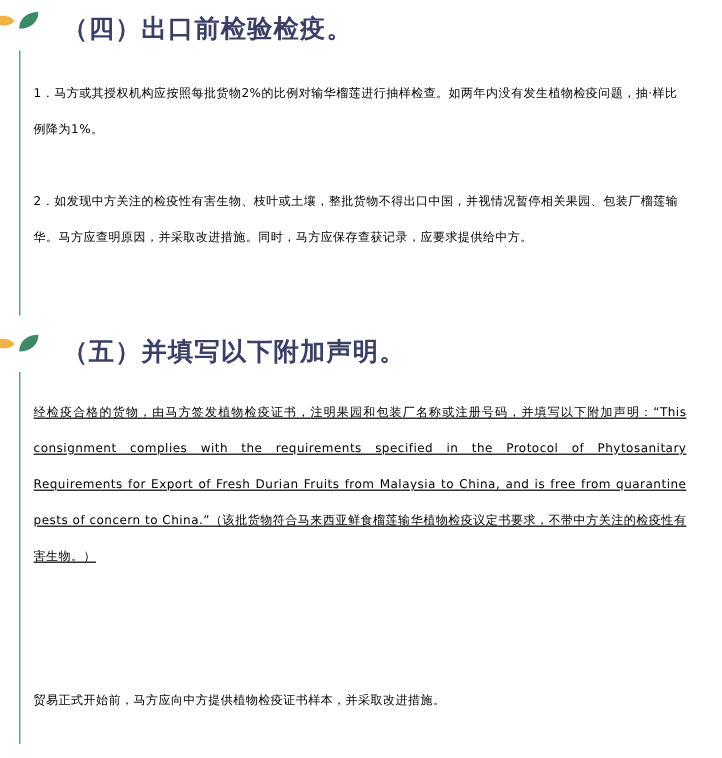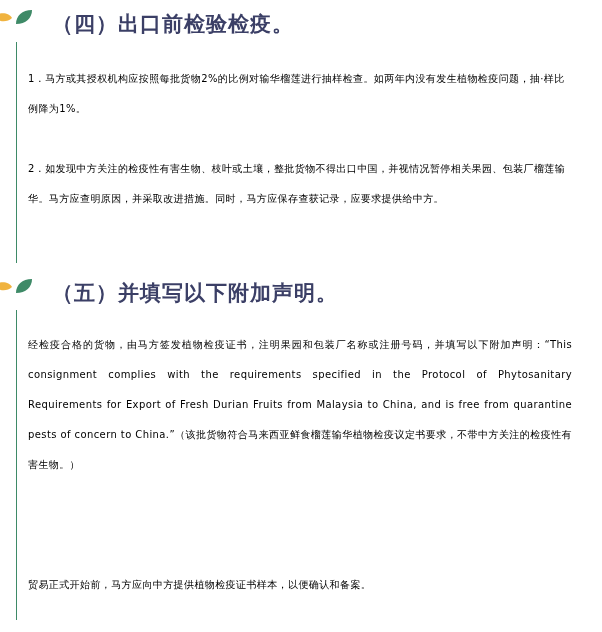--- a/index.html
+++ b/index.html
@@ -4,21 +4,21 @@
 <style>
   html, body { margin: 0; padding: 0; background: #ffffff; }
   body { width: 602px; height: 632px; position: relative; overflow: hidden;
          font-family: "DejaVu Sans", "Liberation Sans", sans-serif; }
   .leaf { position: absolute; }
   .section-title { position: absolute; left: 52px; font-size: 21px; font-weight: bold;
                    color: #3b3f66; letter-spacing: 1px; line-height: 22px; white-space: nowrap; }
   .vline { position: absolute; left: 16px; width: 1px; background: #3e8a67; }
   .para { position: absolute; left: 28px; width: 544px; font-size: 10px; color: #000000;
           line-height: 30px; letter-spacing: 0.4px; }
-  .para.justify { text-align: justify; text-align-last: left; }
+  .para.justify { text-align: justify; text-align-last: left; text-decoration: underline; }
 </style>
 </head>
 <body>
 
 <div>
   <svg class="leaf" style="left:0;top:8px" width="34" height="20" viewBox="0 0 34 20">
     <path d="M-2 6 C4 4 10 6 12 10 C8 14 2 14 -2 12 Z" fill="#f0b33f"></path>
     <path d="M16 16 C16 8 22 2 32 2 C32 10 26 16 16 16 Z" fill="#3e8a67"></path>
   </svg>
   <div class="section-title" style="top:13px">（四）出口前检验检疫。</div>
@@ -28,14 +28,14 @@
 </div>
 
 <div>
   <svg class="leaf" style="left:0;top:277px" width="34" height="20" viewBox="0 0 34 20">
     <path d="M-2 6 C4 4 10 6 12 10 C8 14 2 14 -2 12 Z" fill="#f0b33f"></path>
     <path d="M16 16 C16 8 22 2 32 2 C32 10 26 16 16 16 Z" fill="#3e8a67"></path>
   </svg>
   <div class="section-title" style="top:282px">（五）并填写以下附加声明。</div>
   <div class="vline" style="top:310px;height:310px"></div>
   <div class="para justify" style="top:330px">经检疫合格的货物，由马方签发植物检疫证书，注明果园和包装厂名称或注册号码，并填写以下附加声明：“This consignment complies with the requirements specified in the Protocol of Phytosanitary Requirements for Export of Fresh Durian Fruits from Malaysia to China, and is free from quarantine pests of concern to China.”（该批货物符合马来西亚鲜食榴莲输华植物检疫议定书要求，不带中方关注的检疫性有害生物。）</div>
-  <div class="para" style="top:570px">贸易正式开始前，马方应向中方提供植物检疫证书样本，以便确认和备案。</div>
+  <div class="para" style="top:570px">贸易正式开始前，马方应向中方提供植物检疫证书样本，并采取改进措施。</div>
 </div>
 
 </body></html>

